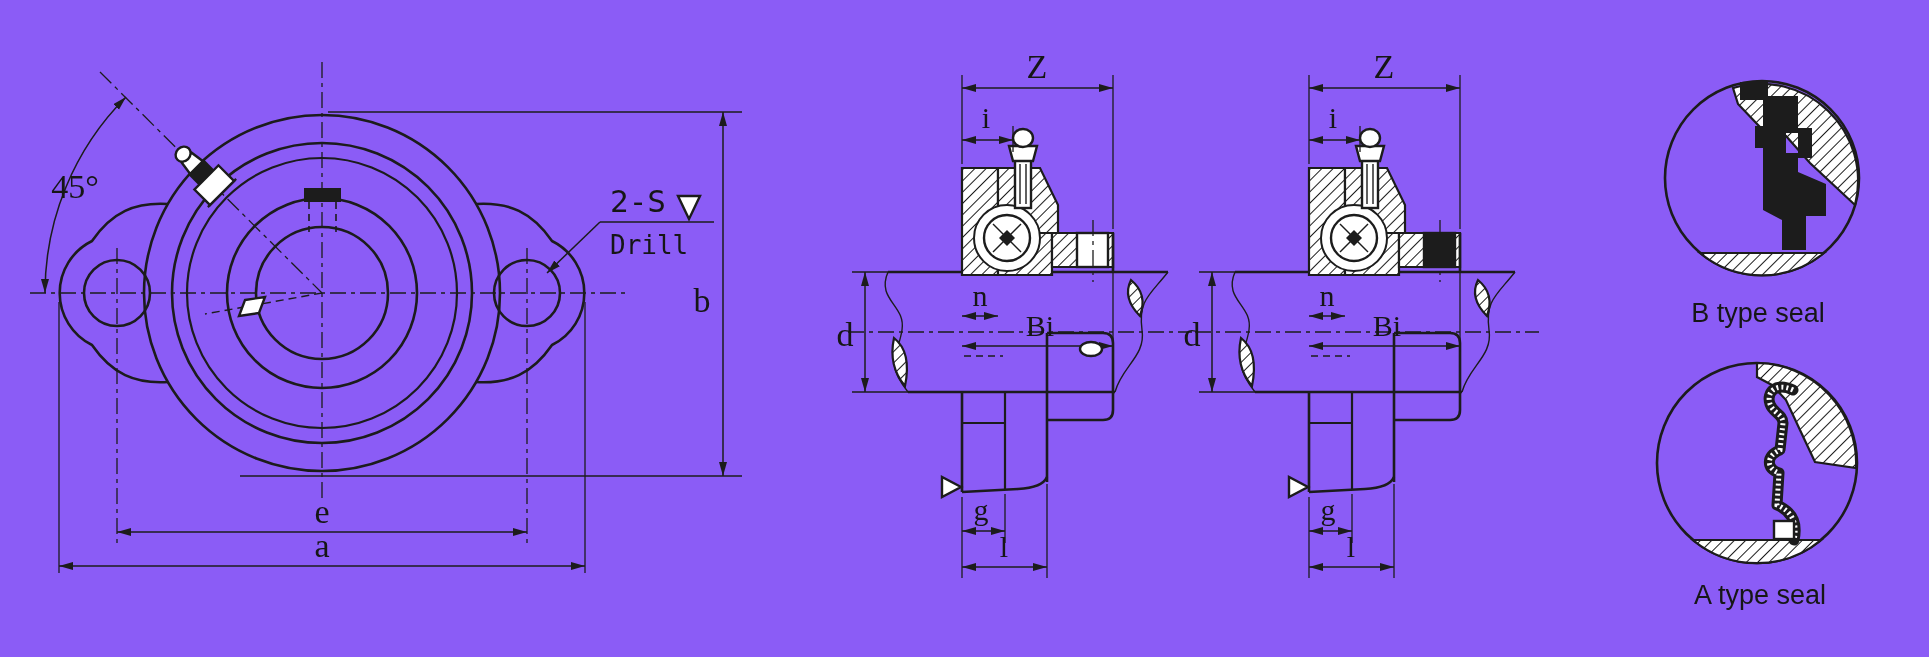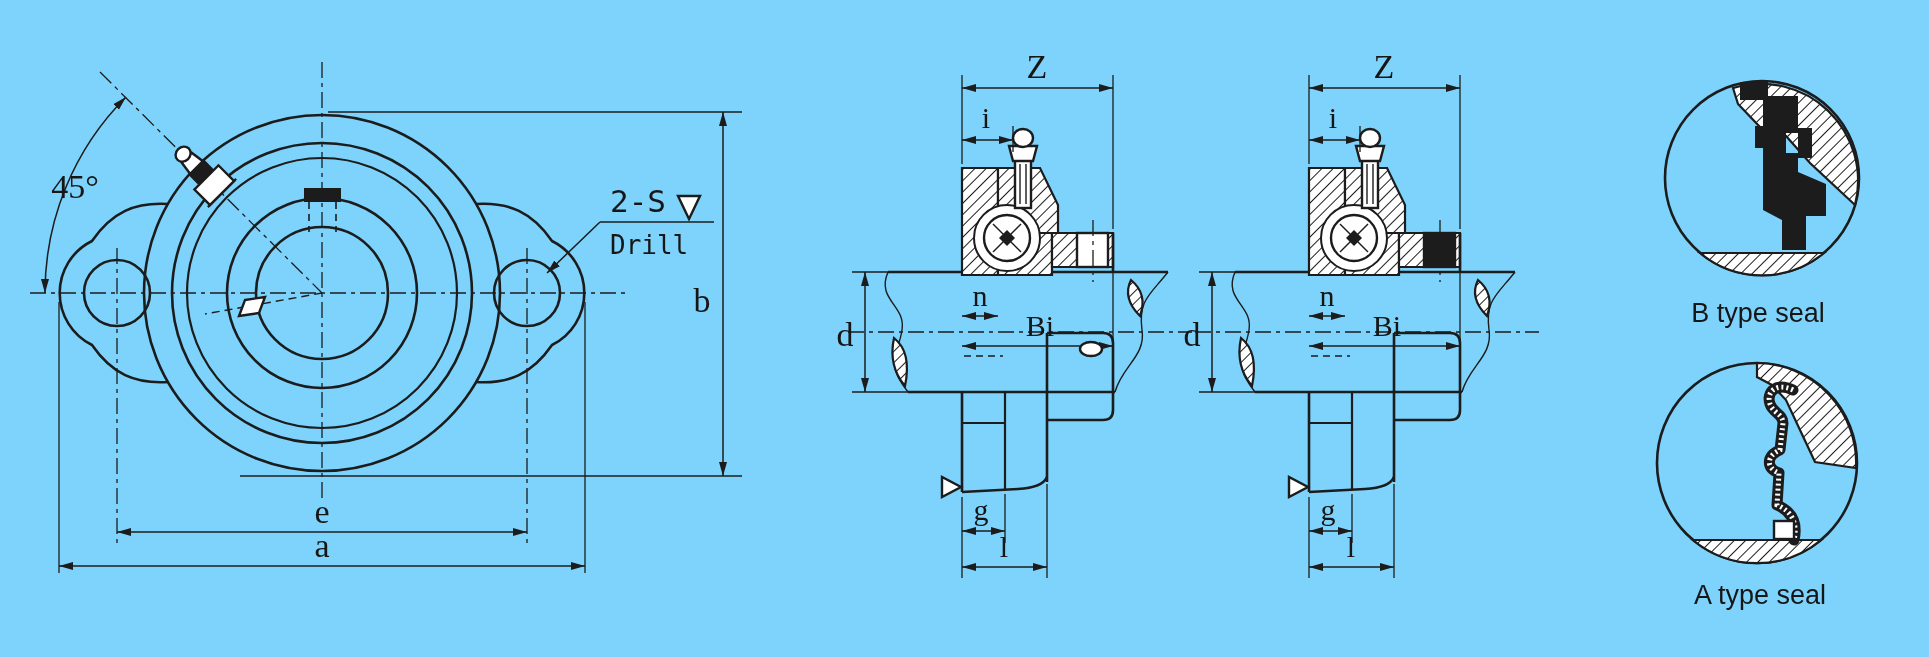--- a/index.html
+++ b/index.html
@@ -1,16 +1,16 @@
 <!DOCTYPE html>
 <html><head>
 <meta charset="utf-8">
 <style>
   html,body{margin:0;padding:0;background:#ffffff;}
-  .stage{position:relative;width:1929px;height:657px;background:#7dd3fc;overflow:hidden;
+  .stage{position:relative;width:1929px;height:657px;background:#8b5cf6;overflow:hidden;
          font-family:"Liberation Serif",serif;}
   svg{display:block}
   .main{stroke:#1c1c1c;stroke-width:2.6;fill:none}
   .med{stroke:#1c1c1c;stroke-width:2.2;fill:none}
   .thin{stroke:#1c1c1c;stroke-width:1.4;fill:none}
   .dim{stroke:#1c1c1c;stroke-width:1.5;fill:none}
   .ext{stroke:#1c1c1c;stroke-width:1.3;fill:none}
   .cl{stroke:#1c1c1c;stroke-width:1.3;fill:none;stroke-dasharray:16 5 4 5}
   .hid{stroke:#1c1c1c;stroke-width:1.6;fill:none;stroke-dasharray:7 5}
   .hatched{fill:url(#h);stroke:#1c1c1c;stroke-width:2.2}

